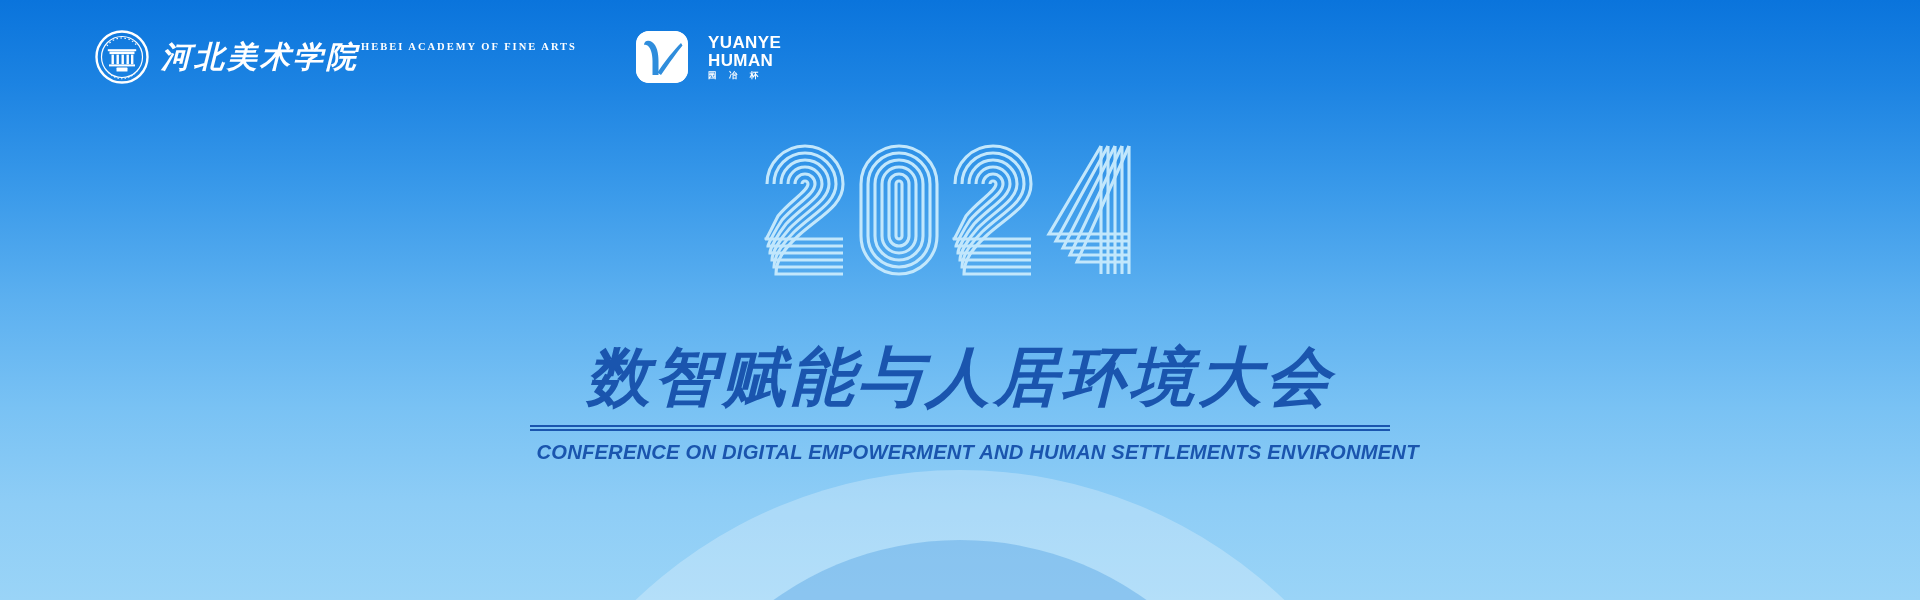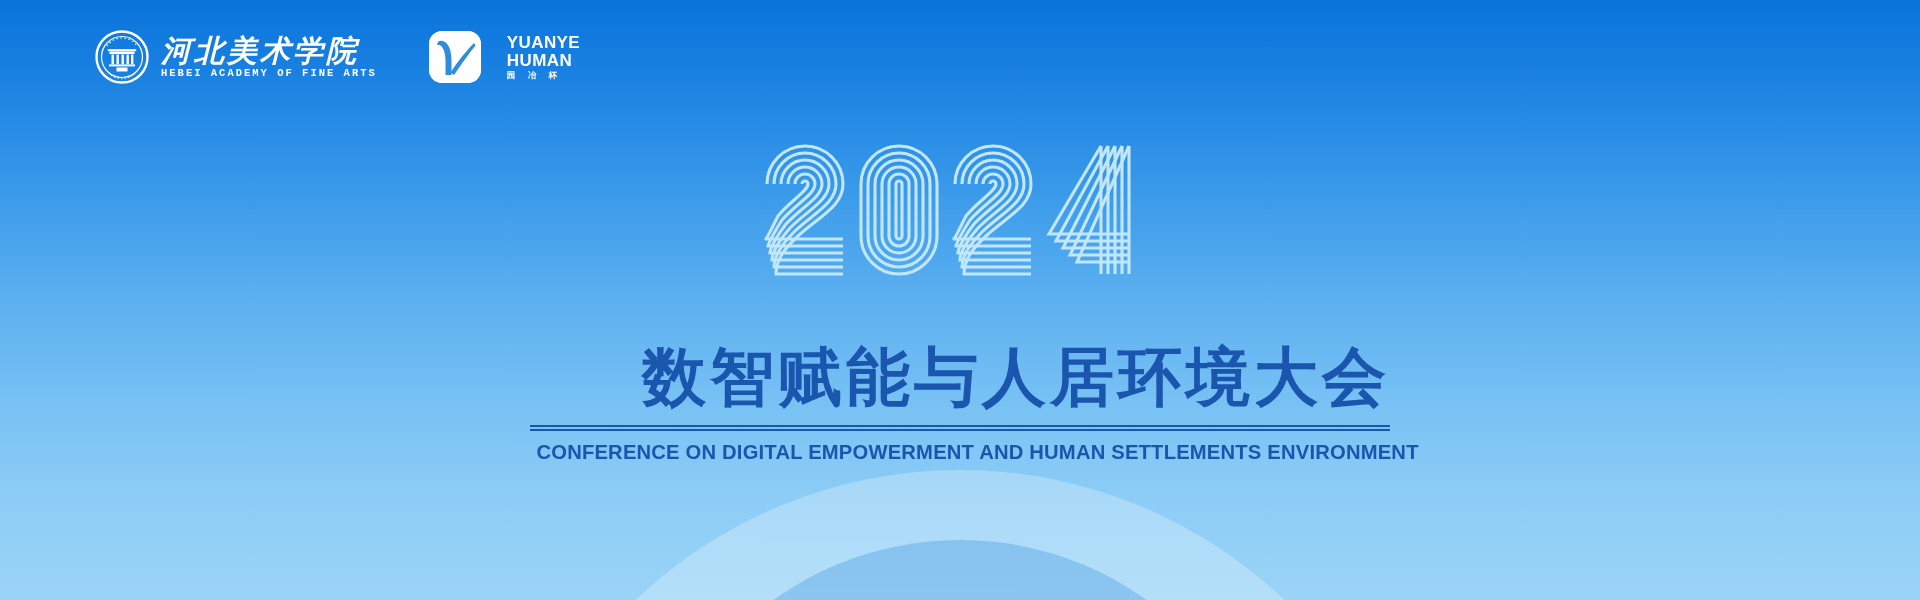--- a/index.html
+++ b/index.html
@@ -46,39 +46,39 @@
     position:absolute;
     left:95px; top:28px;
     display:flex; align-items:center; gap:52px;
     height:58px;
   }
   .logo-group { display:flex; align-items:center; }
 
   
   #hebei-logo { gap:12px; }
   #hebei-seal { width:54px; height:54px; display:block; }
-  #hebei-wordmark { display:flex; flex-direction:column; gap:2px; }
+  #hebei-wordmark { display:flex; gap:2px; }
   #hebei-cn {
     color:#ffffff;
     font-family:"Liberation Serif","DejaVu Serif",serif;
     font-size:30px; font-weight:700;
     letter-spacing:3px; font-style:italic;
     line-height:1;
     white-space:nowrap;
   }
   #hebei-en {
     color:#ffffff;
-    font-family:Liberation Mono, monospace;
+    font-family:Liberation Serif, serif;
     font-size:10.5px; font-weight:700;
     letter-spacing:2.0px; line-height:1;
     white-space:nowrap;
   }
 
   
-  #yuanye-logo { gap:26px; }
+  #yuanye-logo { gap:20px;margin-left:7px; }
   #yuanye-mark {
     width:52px; height:52px;
     background:#ffffff;
     border-radius:13px;
     display:block;
   }
   #yuanye-wordmark { display:flex; flex-direction:column; line-height:1; }
   .yy-line {
     color:#ffffff;
     font-size:17px; font-weight:700;
@@ -102,21 +102,22 @@
     width:400px; height:150px;
   }
   #year-art svg { display:block; width:100%; height:100%; }
 
   
   #title-block {
     position:absolute;
     left:50%; transform:translateX(-50%);
     top:340px;
     width:860px;
-    text-align:right;
+    text-align:center;
+    font-style:italic;
   }
   #title-cn {
     color:#1a55ae;
     font-size:64px;
     font-weight:700;
     letter-spacing:4px;
     line-height:1.18;
     white-space:nowrap;
   }
   #divider {

